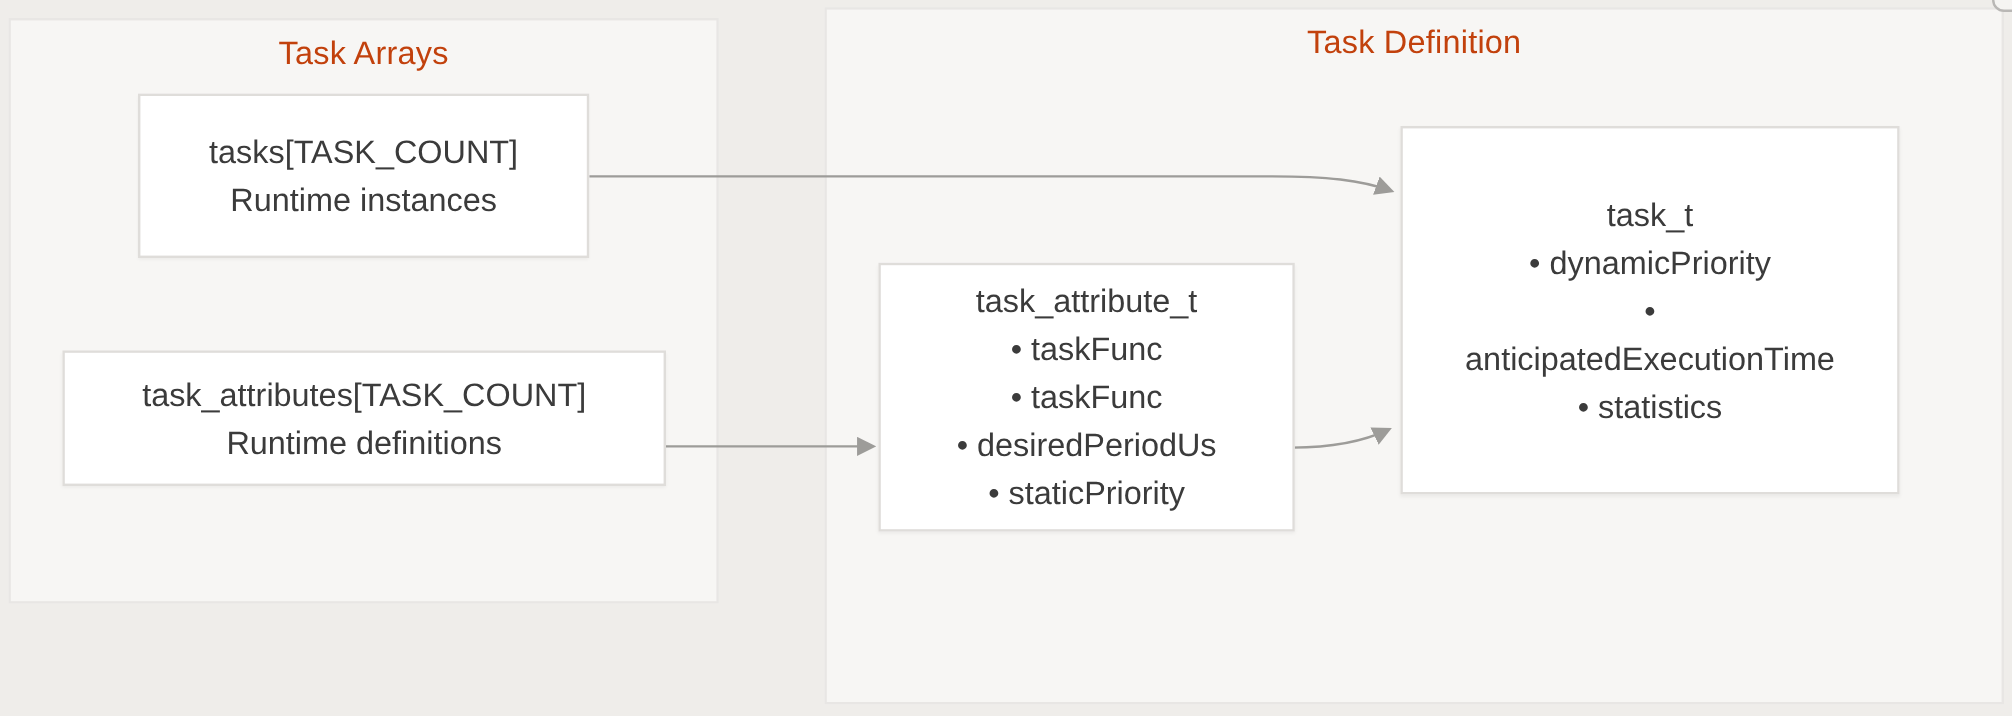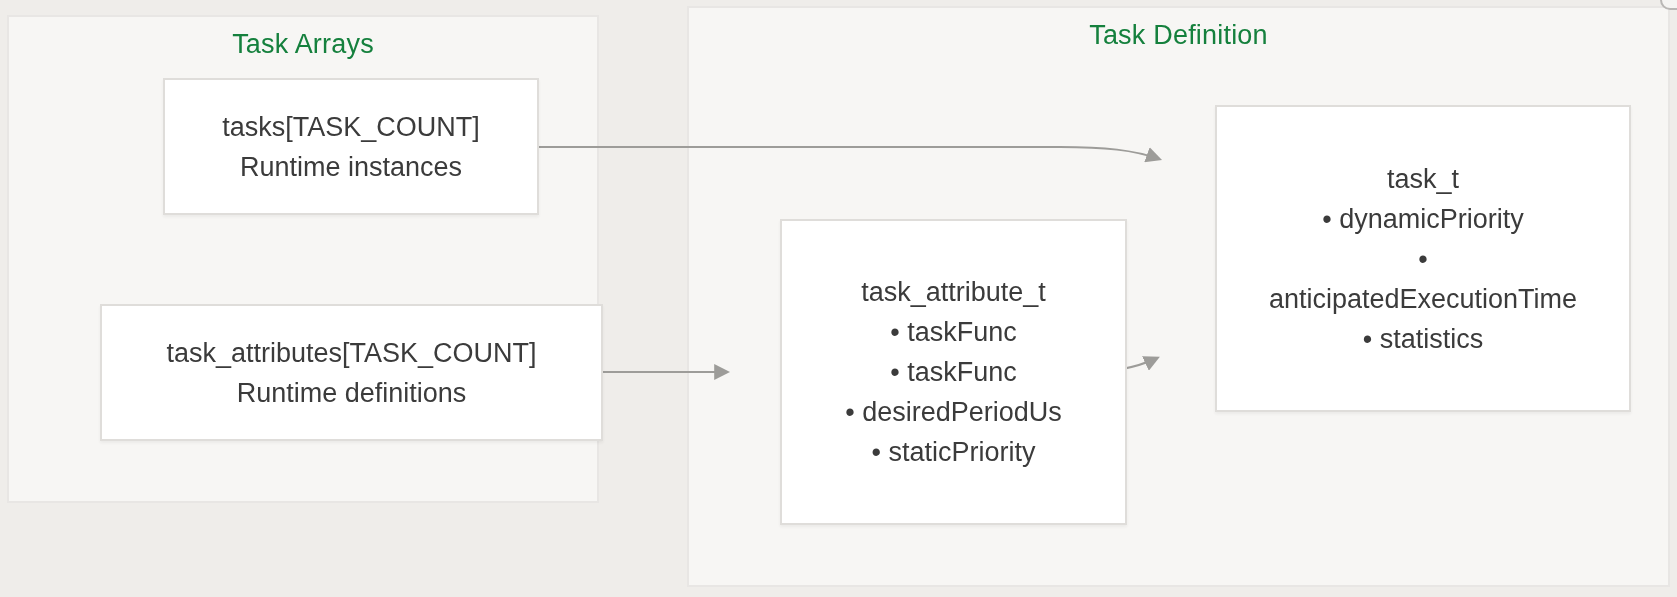--- a/index.html
+++ b/index.html
@@ -13,21 +13,21 @@
   
   .group{
     position:absolute;
     background:#f7f6f4;
     border:2px solid #e8e6e4;
     box-sizing:border-box;
   }
   .group-title{
     text-align:center;
     font-size:27px;
-    color:#15803d;
+    color:#c2410c;
     padding-top:12px;
     letter-spacing:0.2px;
   }
   #group-task-arrays{left:7px;top:15px;width:592px;height:488px;}
   #group-task-definition{left:687px;top:6px;width:983px;height:581px;}
 
   
   .node{
     position:absolute;
     background:#ffffff;
@@ -35,25 +35,24 @@
     box-sizing:border-box;
     box-shadow:0 2px 3px rgba(0,0,0,0.05);
     display:flex;
     flex-direction:column;
     justify-content:center;
     align-items:center;
     text-align:center;
     font-size:27px;
     line-height:40px;
     color:#3b3b3b;
-    margin-left:48px;
   }
   #node-tasks-array{left:115px;top:78px;width:376px;height:137px;}
-  #node-task-attributes-array{left:52px;top:304px;width:503px;height:137px;}
-  #node-task-attribute-t{left:732px;top:219px;width:347px;height:306px;}
+  #node-task-attributes-array{left:52px;top:292px;width:503px;height:113px;}
+  #node-task-attribute-t{left:732px;top:219px;width:347px;height:224px;}
   #node-task-t{left:1167px;top:105px;width:416px;height:307px;}
   .node-line{white-space:nowrap;}
 
   
   svg.edges{position:absolute;left:0;top:0;width:1677px;height:597px;pointer-events:none;}
   .edge-path{fill:none;stroke:#9d9c99;stroke-width:2px;}
 
   
   .clipped-corner{
     position:absolute;

